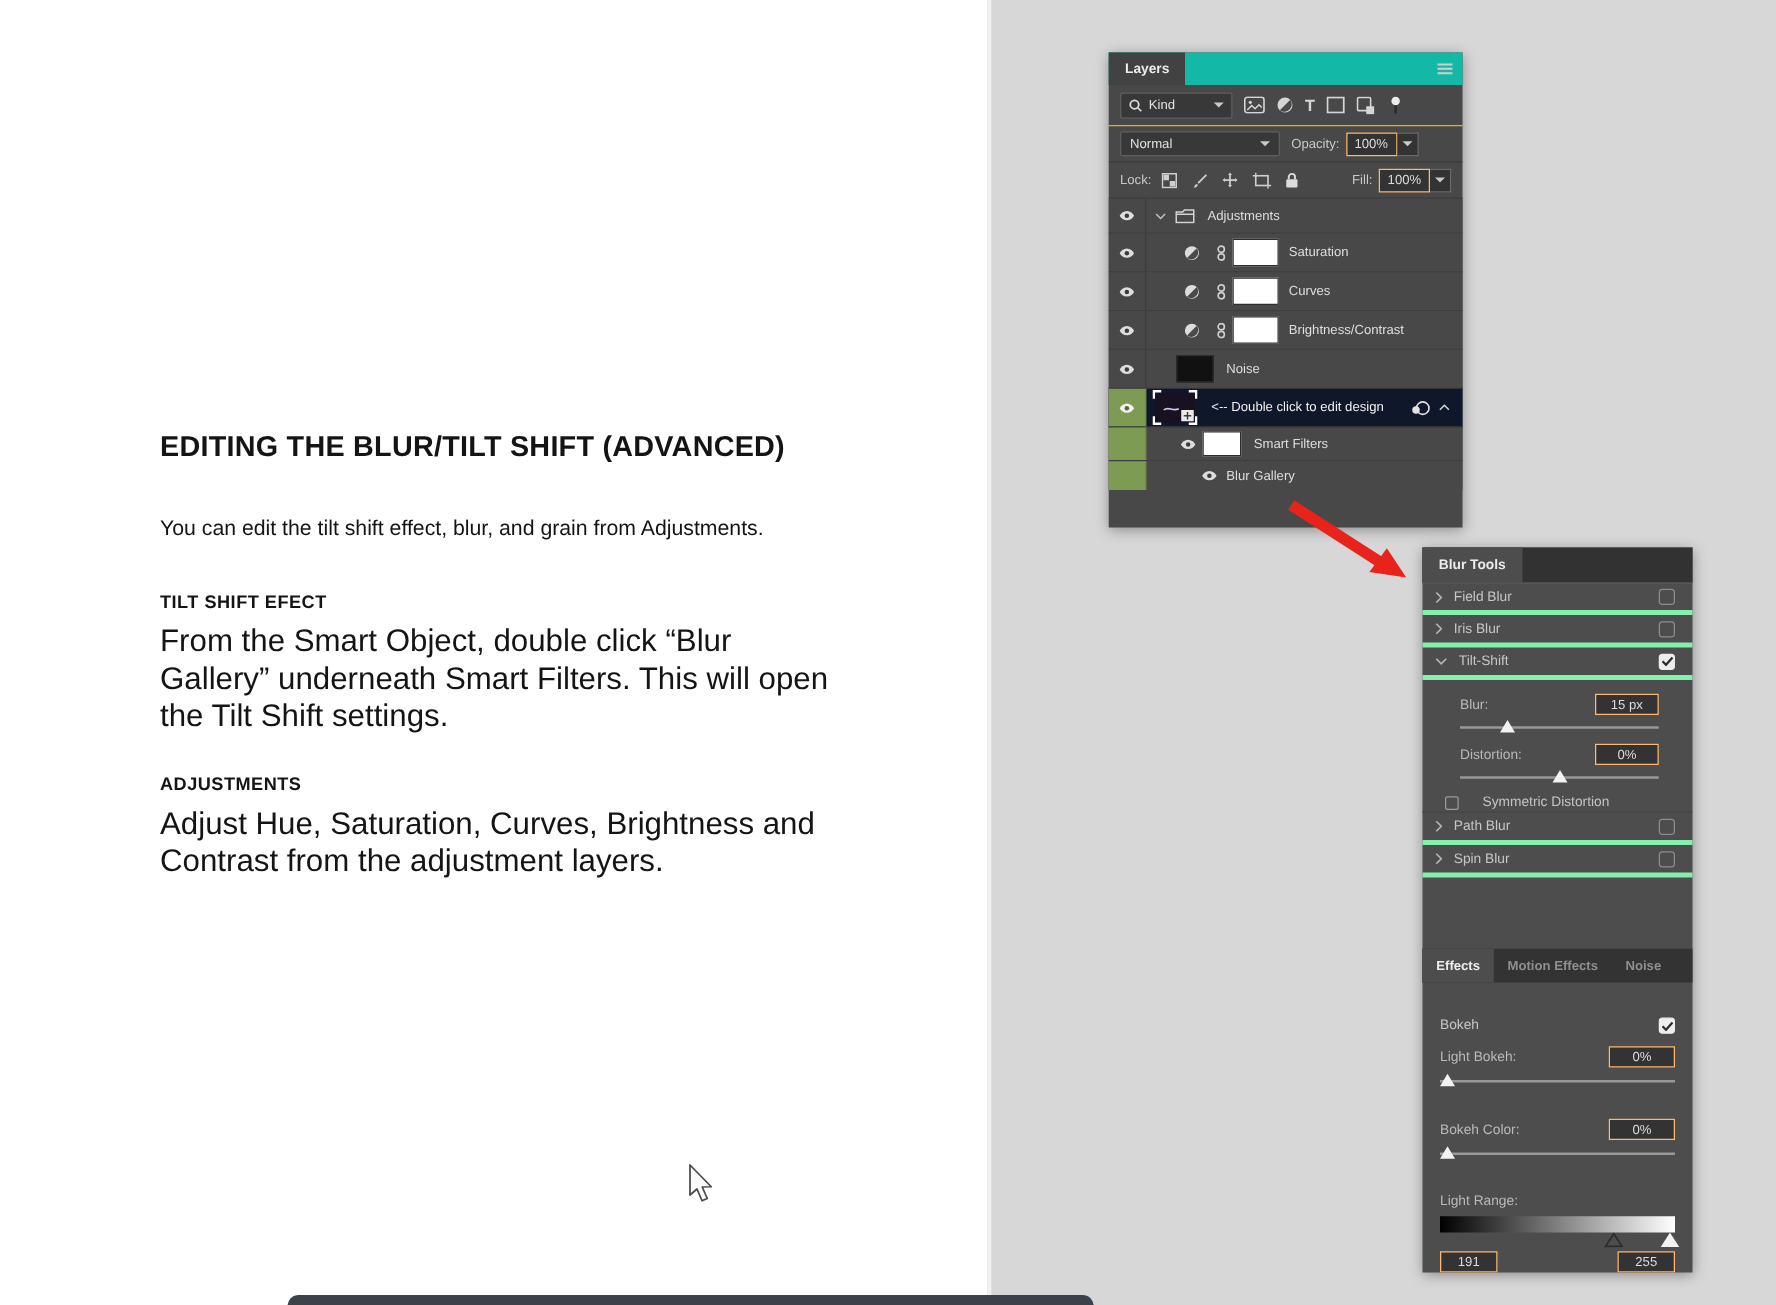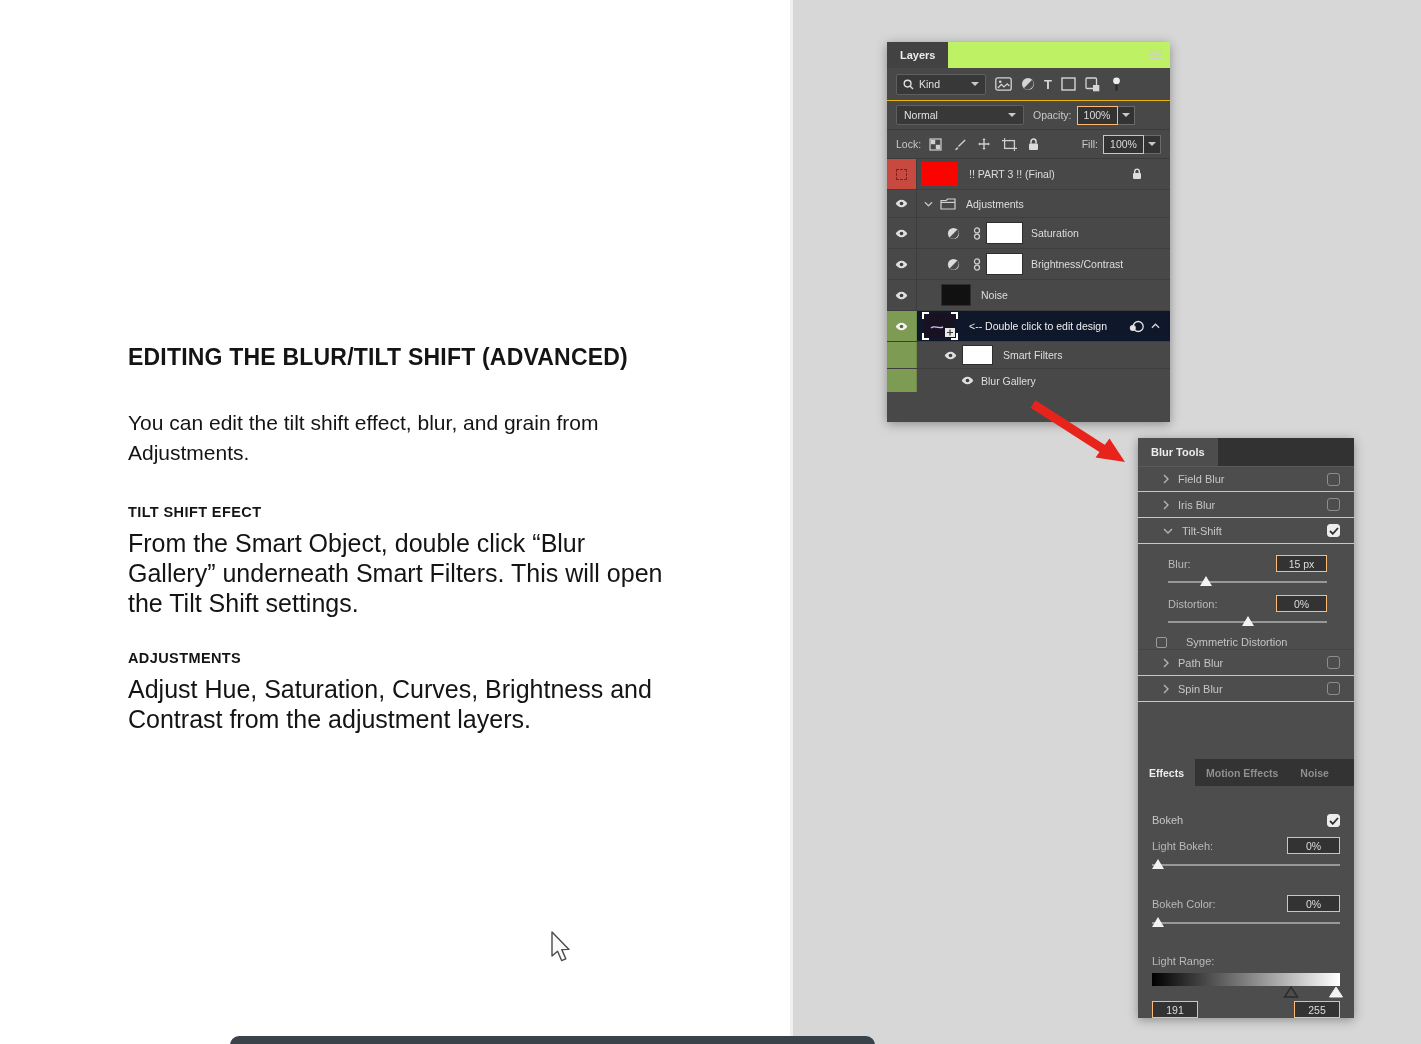--- a/index.html
+++ b/index.html
@@ -8,27 +8,27 @@
 
   .stage { position:relative; width:1421px; height:1044px; background:#fff; overflow:hidden; }
 
   
   .canvas-bg { position:absolute; left:790px; top:0; width:631px; height:1044px;
                background:#d7d7d7; border-left:3px solid #f0f0f0; }
 
   
   .doc { position:absolute; left:128px; top:344px; width:540px; color:#141414; }
   .doc-title { font-size:23px; font-weight:bold; letter-spacing:.2px; margin-bottom:37px; }
-  .doc-intro { font-size:21px; line-height:30px; margin-bottom:36px; }
+  .doc-intro { font-size:17px; line-height:30px; margin-bottom:36px; }
   .sec-h { font-size:14.5px; font-weight:bold; letter-spacing:.4px; margin-bottom:8px; }
   .sec-b { font-size:25px; line-height:30px; margin-bottom:32px; }
 
   
   .panel { position:absolute; box-shadow:0 2px 10px rgba(0,0,0,.35); color:#d6d6d6; }
-  .ptab-strip { background:#bef264; display:flex; align-items:stretch; }
+  .ptab-strip { background:#14b8a6; display:flex; align-items:stretch; }
   .ptab { display:flex; align-items:center; padding:0 13px; font-size:11px; font-weight:bold;
           color:#ececec; }
   .valbox { background:#333; border:1px solid #fdba74; color:#dcdcdc; font-size:10.5px;
             display:flex; align-items:center; justify-content:center; }
   .caretbox { background:#333; border:1px solid #6b6b6b; border-left:none; width:17px;
               display:flex; align-items:center; justify-content:center; }
   .caret-dn { width:0; height:0; border-left:4px solid transparent; border-right:4px solid transparent;
               border-top:4px solid #c9c9c9; }
   .cb { width:13px; height:13px; border:1px solid #8d8d8d; border-radius:3px; background:transparent;
         display:flex; align-items:center; justify-content:center; }
@@ -91,22 +91,22 @@
   .row-sf .lname { margin-left:10px; }
   .row-bg { height:23px; border-bottom:none; }
   .row-bg .eye2 { margin-left:44px; }
   .row-bg .lname { margin-left:7px; }
 
   
   .blur-panel { left:1138px; top:438px; width:216px; height:580px; background:#4d4d4d;
                 display:flex; flex-direction:column; font-size:11px; }
   .blur-panel .ptab-strip { height:28px; background:#323232; }
   .blur-panel .ptab { background:#4d4d4d; }
-  .tool-row { height:26px; flex:none; display:flex; align-items:center; padding:0 14px 0 25px; gap:9px;
-              border-bottom:1px solid #86efac; color:#c6c6c6; }
+  .tool-row { height:26px; flex:none; display:flex; align-items:center; padding:0 14px 0 10px; gap:9px;
+              border-bottom:4px solid #86efac; color:#c6c6c6; }
   .tool-row.first { border-top:1px solid #5a5a5a; }
   .tool-row .cb { margin-left:auto; }
   .ts-body { height:106px; flex:none; padding:11px 27px 0 30px; border-bottom:1px solid #454545; }
   .ts-line { display:flex; align-items:center; }
   .ts-line .lbl { font-size:11px; color:#b9b9b9; }
   .ts-line .valbox { width:51px; height:17px; margin-left:auto; }
   .slider { position:relative; height:12px; margin-top:4px; }
   .slider .track { position:absolute; left:0; right:0; top:5px; height:2px; background:#989898; }
   .thumb-tri { position:absolute; top:0; width:0; height:0; transform:translateX(-50%);
                border-left:6px solid transparent; border-right:6px solid transparent;
@@ -260,33 +260,20 @@
             </svg>
         </span>
       </div>
       <span class="fill-lbl">Fill:</span>
       <span class="valbox">100%</span>
       <span class="caretbox">
           <span class="caret-dn"></span>
         </span>
     </div>
 
-    <div class="lrow row-part3">
-      <div class="eyecol">
-          <span class="dashed-sq"></span>
-        </div>
-      <span class="thumb-red"></span>
-      <span class="lname">!! PART 3 !! (Final)</span>
-      <span class="icon icon-lock2">
-        <svg width="10" height="12" viewBox="0 0 10 12">
-            <rect x="1" y="5" width="8" height="6" rx="1" fill="#dcdcdc"></rect>
-            <path d="M2.7 5V3.4a2.3 2.3 0 0 1 4.6 0V5" fill="none" stroke="#dcdcdc" stroke-width="1.4"></path>
-          </svg>
-      </span>
-    </div>
 
     <div class="lrow row-group">
       <div class="eyecol">
         <span class="icon">
           <svg width="13" height="9" viewBox="0 0 14 10">
               <path d="M7 .8C4 .8 1.7 2.9.6 5c1.1 2.1 3.4 4.2 6.4 4.2s5.3-2.1 6.4-4.2C12.3 2.9 10 .8 7 .8Z" fill="#dedede"></path>
               <circle cx="7" cy="5" r="2" fill="#3c3c3c"></circle>
             </svg>
         </span>
       </div>
@@ -322,20 +309,44 @@
       <span class="icon link8">
         <svg width="8" height="13" viewBox="0 0 8 13">
             <circle cx="4" cy="3.4" r="2.5" fill="none" stroke="#cfcfcf" stroke-width="1.3"></circle>
             <circle cx="4" cy="9.6" r="2.5" fill="none" stroke="#cfcfcf" stroke-width="1.3"></circle>
           </svg>
       </span>
       <span class="thumb-mask"></span>
       <span class="lname">Saturation</span>
     </div>
 
+    <div class="lrow row-adj">
+      <div class="eyecol">
+        <span class="icon">
+          <svg width="13" height="9" viewBox="0 0 14 10">
+              <path d="M7 .8C4 .8 1.7 2.9.6 5c1.1 2.1 3.4 4.2 6.4 4.2s5.3-2.1 6.4-4.2C12.3 2.9 10 .8 7 .8Z" fill="#dedede"></path>
+              <circle cx="7" cy="5" r="2" fill="#3c3c3c"></circle>
+            </svg>
+        </span>
+      </div>
+      <span class="icon adj">
+        <svg width="13" height="13" viewBox="0 0 14 14">
+            <circle cx="7" cy="7" r="6" fill="#dcdcdc"></circle>
+            <path d="M2.8 11.2A6 6 0 0 0 11.2 2.8Z" fill="#4a4a4a"></path>
+          </svg>
+      </span>
+      <span class="icon link8">
+        <svg width="8" height="13" viewBox="0 0 8 13">
+            <circle cx="4" cy="3.4" r="2.5" fill="none" stroke="#cfcfcf" stroke-width="1.3"></circle>
+            <circle cx="4" cy="9.6" r="2.5" fill="none" stroke="#cfcfcf" stroke-width="1.3"></circle>
+          </svg>
+      </span>
+      <span class="thumb-mask"></span>
+      <span class="lname">Curves</span>
+    </div>
 
     <div class="lrow row-adj">
       <div class="eyecol">
         <span class="icon">
           <svg width="13" height="9" viewBox="0 0 14 10">
               <path d="M7 .8C4 .8 1.7 2.9.6 5c1.1 2.1 3.4 4.2 6.4 4.2s5.3-2.1 6.4-4.2C12.3 2.9 10 .8 7 .8Z" fill="#dedede"></path>
               <circle cx="7" cy="5" r="2" fill="#3c3c3c"></circle>
             </svg>
         </span>
       </div>

